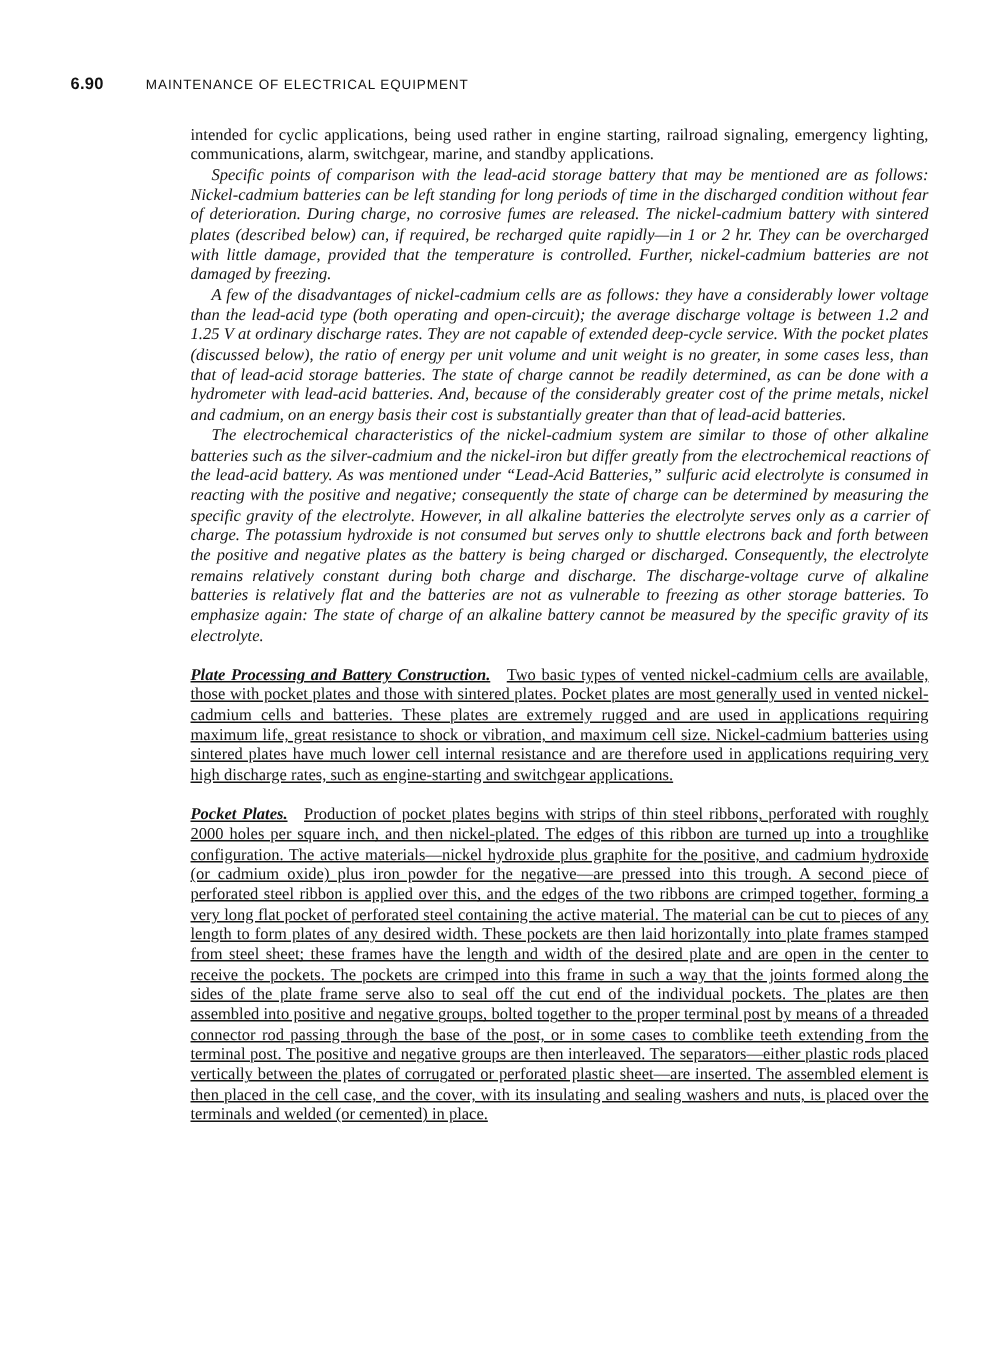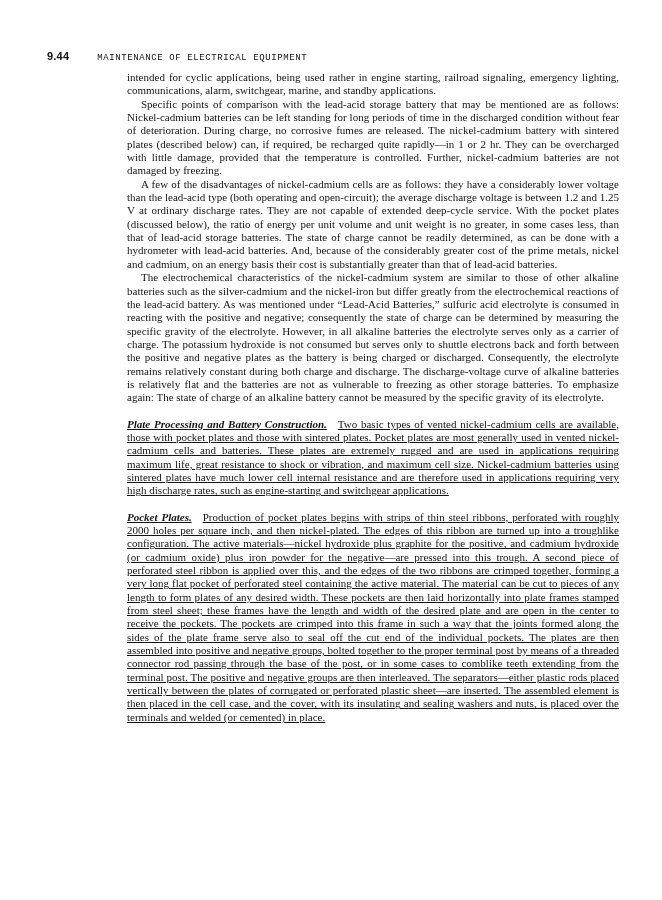--- a/index.html
+++ b/index.html
@@ -23,60 +23,61 @@
     white-space: nowrap;
   }
   .page-number {
     font-family: "Liberation Sans", sans-serif;
     font-weight: bold;
     font-size: 11px;
     letter-spacing: 0.2px;
     color: #111;
   }
   .header-title {
-    font-family: Liberation Mono, monospace;
+    font-family: Liberation Sans, sans-serif;
     font-size: 9px;
     letter-spacing: 0.6px;
     margin-left: 24px;
     color: #111;
   }
   .text-column {
     position: absolute;
-    top: 71px;
+    top: 84px;
     left: 127px;
     width: 492px;
     font-family: "Liberation Serif", serif;
     font-size: 11px;
     line-height: 13.35px;
     text-align: justify;
     color: #141414;
   }
   .text-column p {
     margin: 0;
     padding: 0;
   }
   .text-column p.indent {
     text-indent: 14px;
+    font-style: italic;
   }
   .text-column p.space-before {
     margin-top: 13px;
     text-decoration: underline;
   }
   .run-in-heading {
     font-weight: bold;
     font-style: italic;
     padding-right: 11px;
   }
 </style>
 </head>
 <body>
 
 <div class="page">
   <div class="running-header">
-    <span class="page-number">9.44</span>
+    <span class="page-number">6.90</span>
     <span class="header-title">MAINTENANCE OF ELECTRICAL EQUIPMENT</span>
   </div>
 
   <div class="text-column" id="text-column">
       <p><span>intended for cyclic applications, being used rather in engine starting, railroad signaling, emergency lighting, communications, alarm, switchgear, marine, and standby applications.</span></p>
       <p class="indent"><span>Specific points of comparison with the lead-acid storage battery that may be mentioned are as follows: Nickel-cadmium batteries can be left standing for long periods of time in the discharged condition without fear of deterioration. During charge, no corrosive fumes are released. The nickel-cadmium battery with sintered plates (described below) can, if required, be recharged quite rapidly—in 1 or 2 hr. They can be overcharged with little damage, provided that the temperature is controlled. Further, nickel-cadmium batteries are not damaged by freezing.</span></p>
       <p class="indent"><span>A few of the disadvantages of nickel-cadmium cells are as follows: they have a considerably lower voltage than the lead-acid type (both operating and open-circuit); the average discharge voltage is between 1.2 and 1.25 V at ordinary discharge rates. They are not capable of extended deep-cycle service. With the pocket plates (discussed below), the ratio of energy per unit volume and unit weight is no greater, in some cases less, than that of lead-acid storage batteries. The state of charge cannot be readily determined, as can be done with a hydrometer with lead-acid batteries. And, because of the considerably greater cost of the prime metals, nickel and cadmium, on an energy basis their cost is substantially greater than that of lead-acid batteries.</span></p>
       <p class="indent"><span>The electrochemical characteristics of the nickel-cadmium system are similar to those of other alkaline batteries such as the silver-cadmium and the nickel-iron but differ greatly from the electrochemical reactions of the lead-acid battery. As was mentioned under “Lead-Acid Batteries,” sulfuric acid electrolyte is consumed in reacting with the positive and negative; consequently the state of charge can be determined by measuring the specific gravity of the electrolyte. However, in all alkaline batteries the electrolyte serves only as a carrier of charge. The potassium hydroxide is not consumed but serves only to shuttle electrons back and forth between the positive and negative plates as the battery is being charged or discharged. Consequently, the electrolyte remains relatively constant during both charge and discharge. The discharge-voltage curve of alkaline batteries is relatively flat and the batteries are not as vulnerable to freezing as other storage batteries. To emphasize again: The state of charge of an alkaline battery cannot be measured by the specific gravity of its electrolyte.</span></p>
       <p class="space-before"><span class="run-in-heading">Plate Processing and Battery Construction.</span><span>Two basic types of vented nickel-cadmium cells are available, those with pocket plates and those with sintered plates. Pocket plates are most generally used in vented nickel-cadmium cells and batteries. These plates are extremely rugged and are used in applications requiring maximum life, great resistance to shock or vibration, and maximum cell size. Nickel-cadmium batteries using sintered plates have much lower cell internal resistance and are therefore used in applications requiring very high discharge rates, such as engine-starting and switchgear applications.</span></p>
       <p class="space-before"><span class="run-in-heading">Pocket Plates.</span><span>Production of pocket plates begins with strips of thin steel ribbons, perforated with roughly 2000 holes per square inch, and then nickel-plated. The edges of this ribbon are turned up into a troughlike configuration. The active materials—nickel hydroxide plus graphite for the positive, and cadmium hydroxide (or cadmium oxide) plus iron powder for the negative—are pressed into this trough. A second piece of perforated steel ribbon is applied over this, and the edges of the two ribbons are crimped together, forming a very long flat pocket of perforated steel containing the active material. The material can be cut to pieces of any length to form plates of any desired width. These pockets are then laid horizontally into plate frames stamped from steel sheet; these frames have the length and width of the desired plate and are open in the center to receive the pockets. The pockets are crimped into this frame in such a way that the joints formed along the sides of the plate frame serve also to seal off the cut end of the individual pockets. The plates are then assembled into positive and negative groups, bolted together to the proper terminal post by means of a threaded connector rod passing through the base of the post, or in some cases to comblike teeth extending from the terminal post. The positive and negative groups are then interleaved. The separators—either plastic rods placed vertically between the plates of corrugated or perforated plastic sheet—are inserted. The assembled element is then placed in the cell case, and the cover, with its insulating and sealing washers and nuts, is placed over the terminals and welded (or cemented) in place.</span></p>

